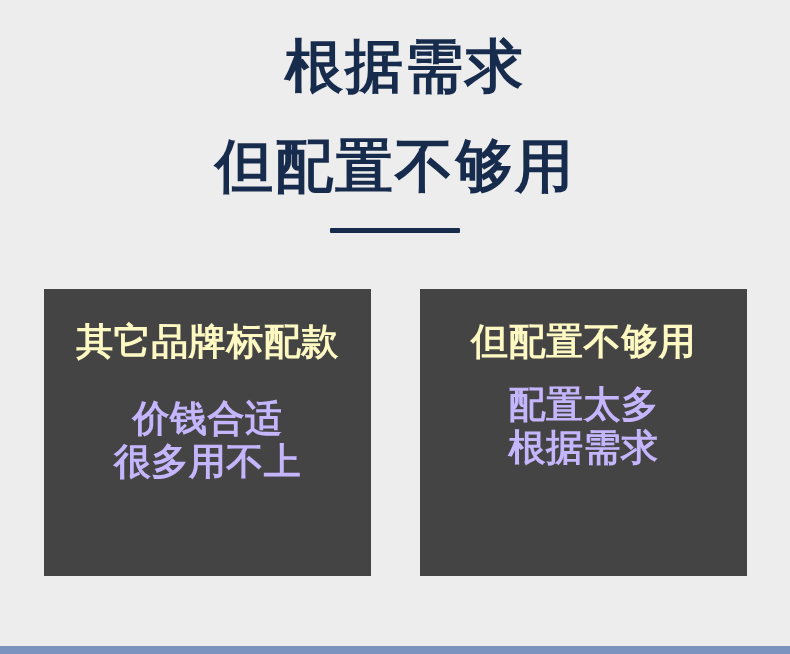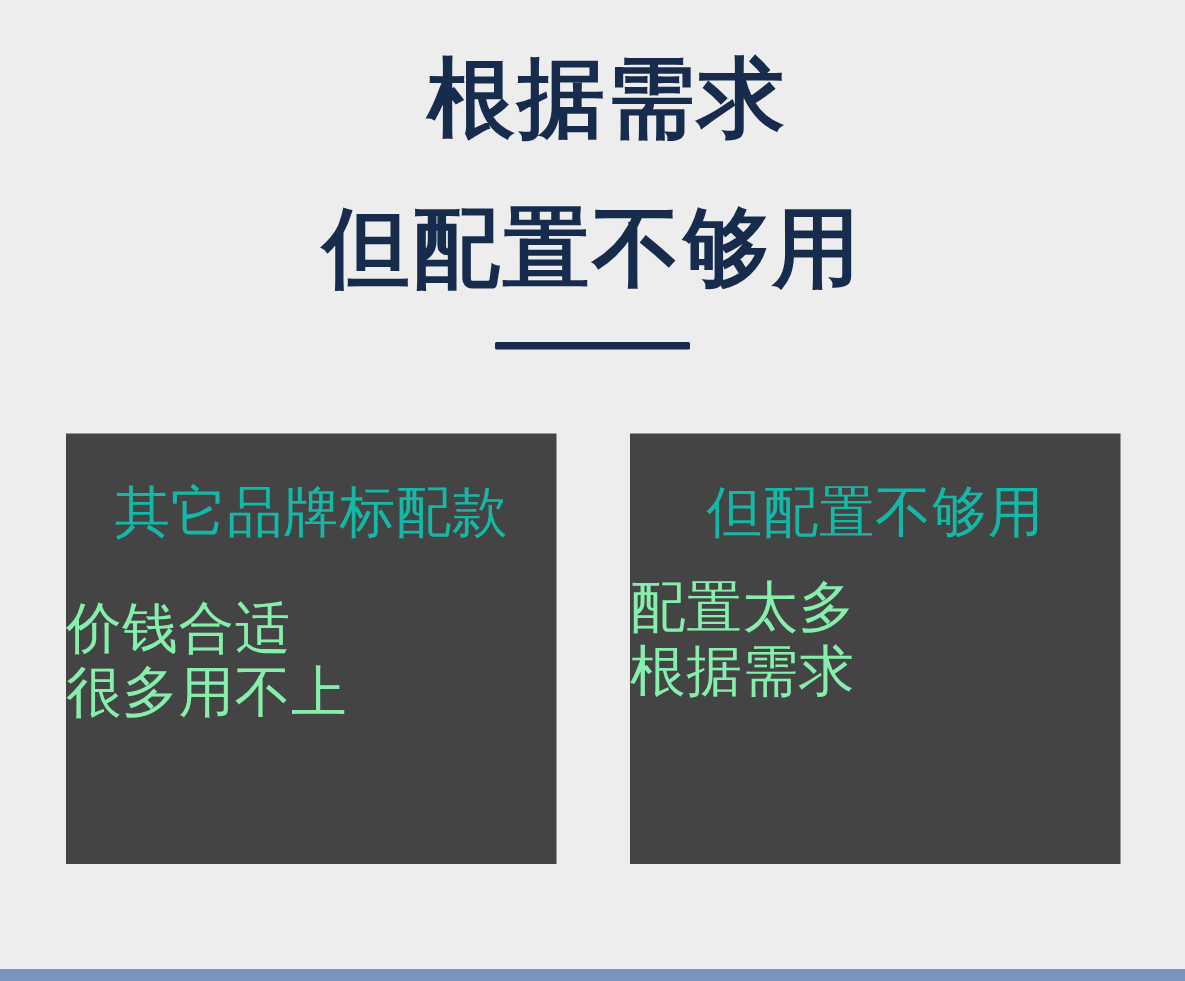--- a/index.html
+++ b/index.html
@@ -84,35 +84,36 @@
     height: 287px;
     background: #444444;
     box-sizing: border-box;
     display: flex;
     flex-direction: column;
     align-items: center;
     position: relative;
   }
 
   .card-title {
-    color: #14b8a6;
+    color: #fef9c3;
     font-size: 37px;
-    font-weight: normal;
+    font-weight: bold;
     letter-spacing: 0.5px;
     line-height: 1;
     margin-top: 34px;
     white-space: nowrap;
   }
 
   .card-body {
-    color: #86efac;
+    color: #c4b5fd;
     font-size: 37px;
-    font-weight: normal;
+    font-weight: bold;
     letter-spacing: 0.5px;
     line-height: 1.16;
+    text-align: center;
     width: 100%;
   }
 
   .card-left .card-body {
     margin-top: 38px;
   }
 
   .card-right .card-body {
     margin-top: 24px;
   }

